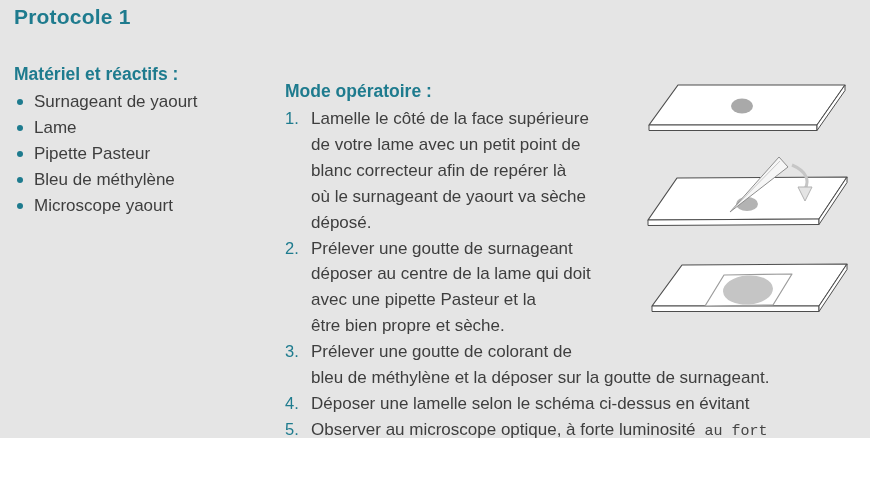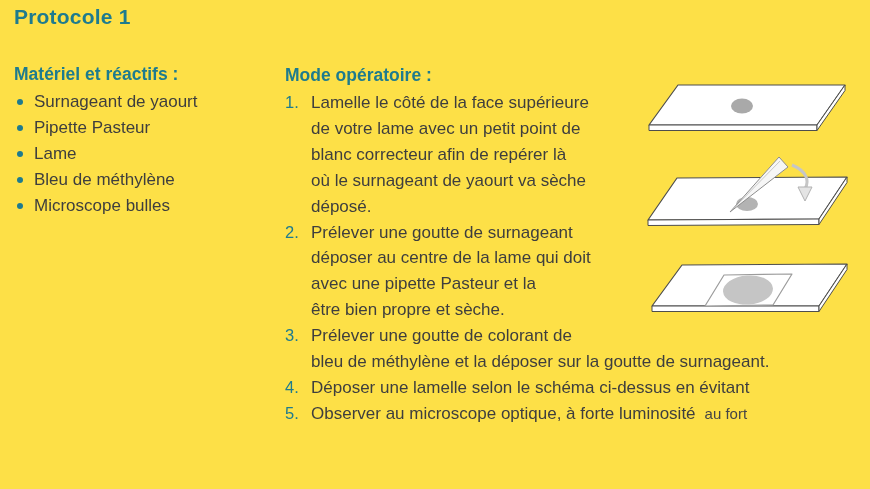--- a/index.html
+++ b/index.html
@@ -3,22 +3,22 @@
 <meta charset="utf-8">
 <style>
   :root{
     --accent:#1e7b8e;
     --body:#3e3e3e;
   }
   *{box-sizing:border-box;}
   html,body{margin:0;padding:0;background:#ffffff;}
   .page{
     position:relative;
-    width:870px;height:489px;
-    background:#fde047;
+    width:870px;height:438px;
+    background:#e5e5e5;
     font-family:"Liberation Sans",sans-serif;
     color:var(--body);
     overflow:hidden;
   }
   .title{
     position:absolute;left:14px;top:5px;margin:0;
     font-size:21px;font-weight:bold;color:var(--accent);
     letter-spacing:.2px;white-space:nowrap;
   }
   .col-heading{
@@ -30,33 +30,33 @@
   .materials ul{list-style:none;margin:2px 0 0 0;padding:0;}
   .materials li{
     display:flex;align-items:center;
     height:25.9px;font-size:17px;white-space:nowrap;
   }
   .bullet{
     flex:0 0 auto;width:6px;height:6px;border-radius:50%;
     background:var(--accent);margin:0 11px 0 3px;
   }
   
-  .procedure{position:absolute;left:285px;top:62px;width:580px;}
+  .procedure{position:absolute;left:285px;top:78px;width:580px;}
   .steps{list-style:none;margin:2px 0 0 0;padding:0;}
   .step{display:flex;align-items:flex-start;}
   .step-num{
     flex:0 0 26px;width:26px;color:var(--accent);
     font-size:16.5px;line-height:25.9px;
   }
   .step-lines{flex:1 1 auto;min-width:0;}
   .line{
     line-height:25.9px;font-size:17px;white-space:nowrap;
   }
   .appended{
-    font-family:Liberation Sans, sans-serif;
+    font-family:Liberation Mono, monospace;
     font-size:15px;color:#454545;letter-spacing:0;
   }
   span.appended{margin-left:9px;}
   
   .illus{position:absolute;}
   .illus svg{display:block;}
   #illus-1{left:648px;top:84px;}
   #illus-2{left:646px;top:152px;}
   #illus-3{left:650px;top:263px;}
 </style>
@@ -69,33 +69,33 @@
 
   <section class="materials">
     <h2 class="col-heading">Matériel et réactifs :</h2>
     <ul>
       <li>
           <span class="bullet"></span>
           <span>Surnageant de yaourt</span>
         </li>
       <li>
           <span class="bullet"></span>
-          <span>Pipette Pasteur</span>
+          <span>Lame</span>
         </li>
       <li>
           <span class="bullet"></span>
-          <span>Lame</span>
+          <span>Pipette Pasteur</span>
         </li>
       <li>
           <span class="bullet"></span>
           <span>Bleu de méthylène</span>
         </li>
       <li>
           <span class="bullet"></span>
-          <span>Microscope bulles</span>
+          <span>Microscope yaourt</span>
         </li>
     </ul>
   </section>
 
   <section class="procedure">
     <h2 class="col-heading">Mode opératoire :</h2>
     <ol class="steps">
 
       <li class="step">
         <span class="step-num">1.</span>

